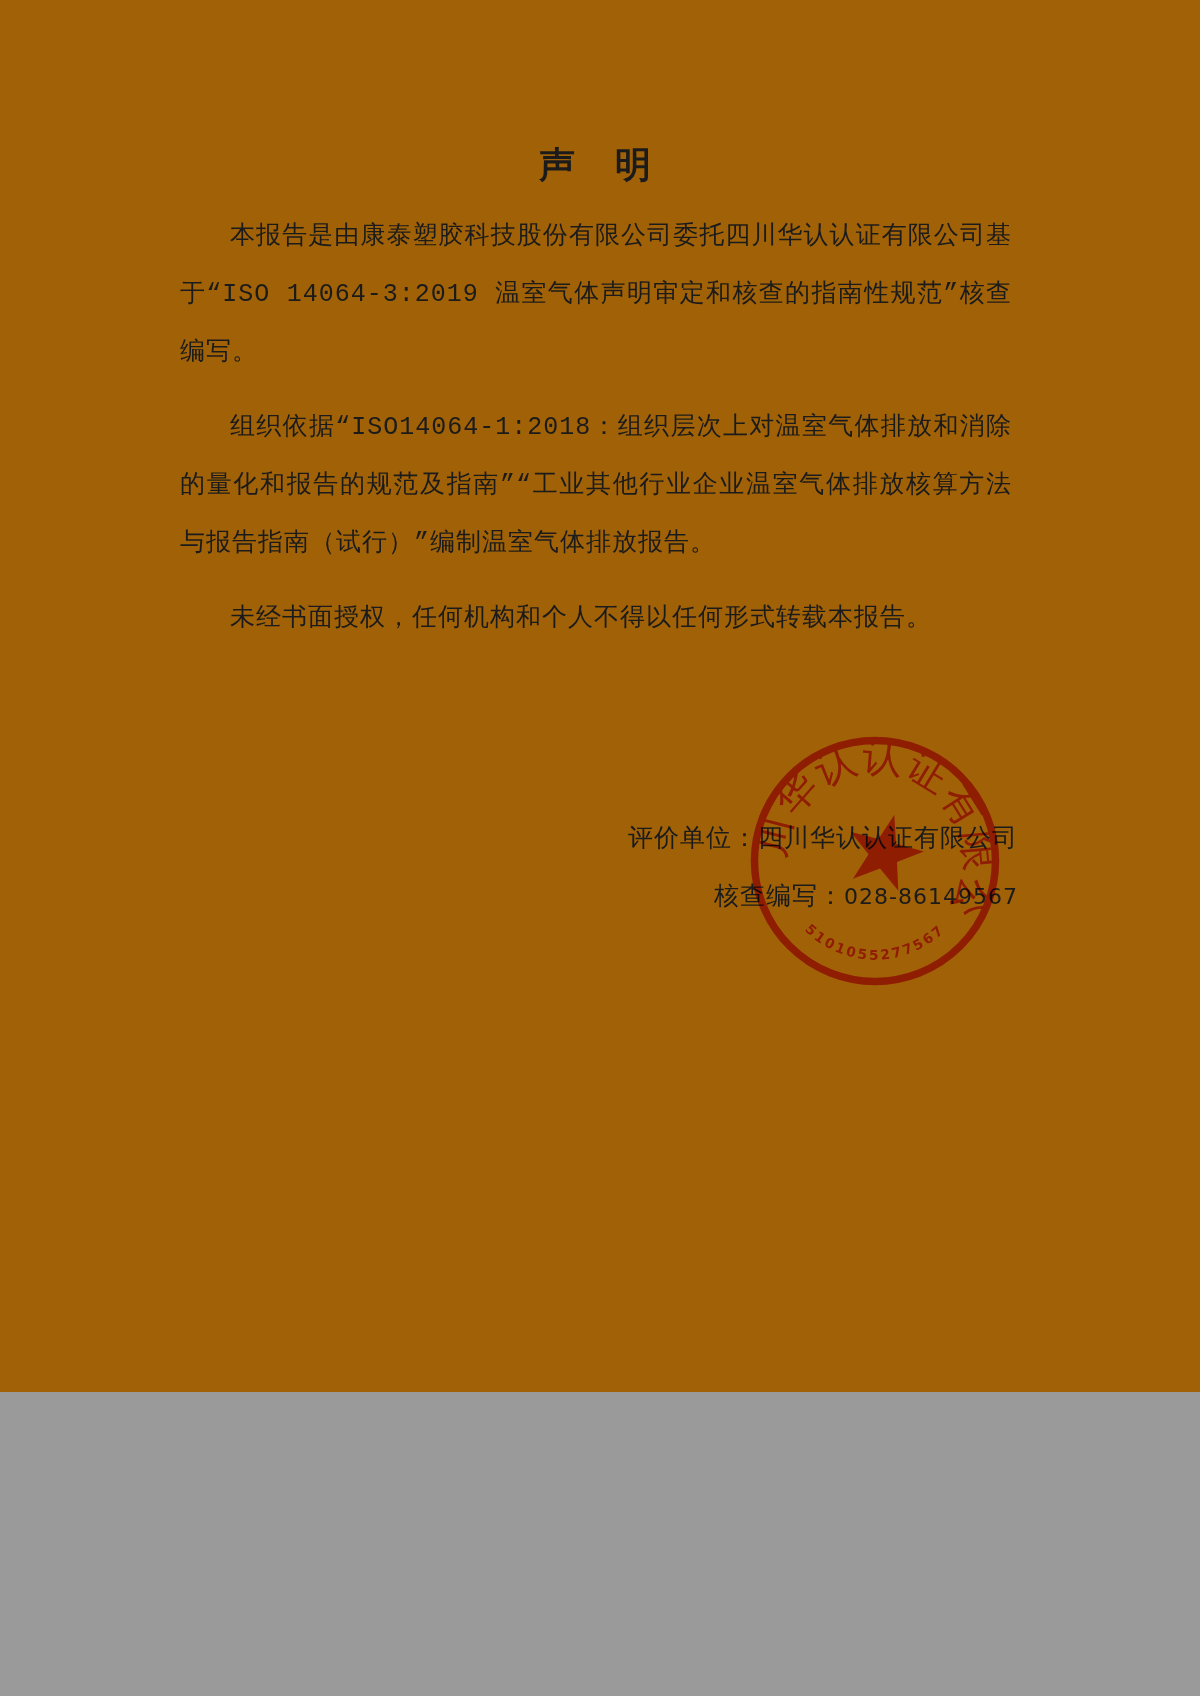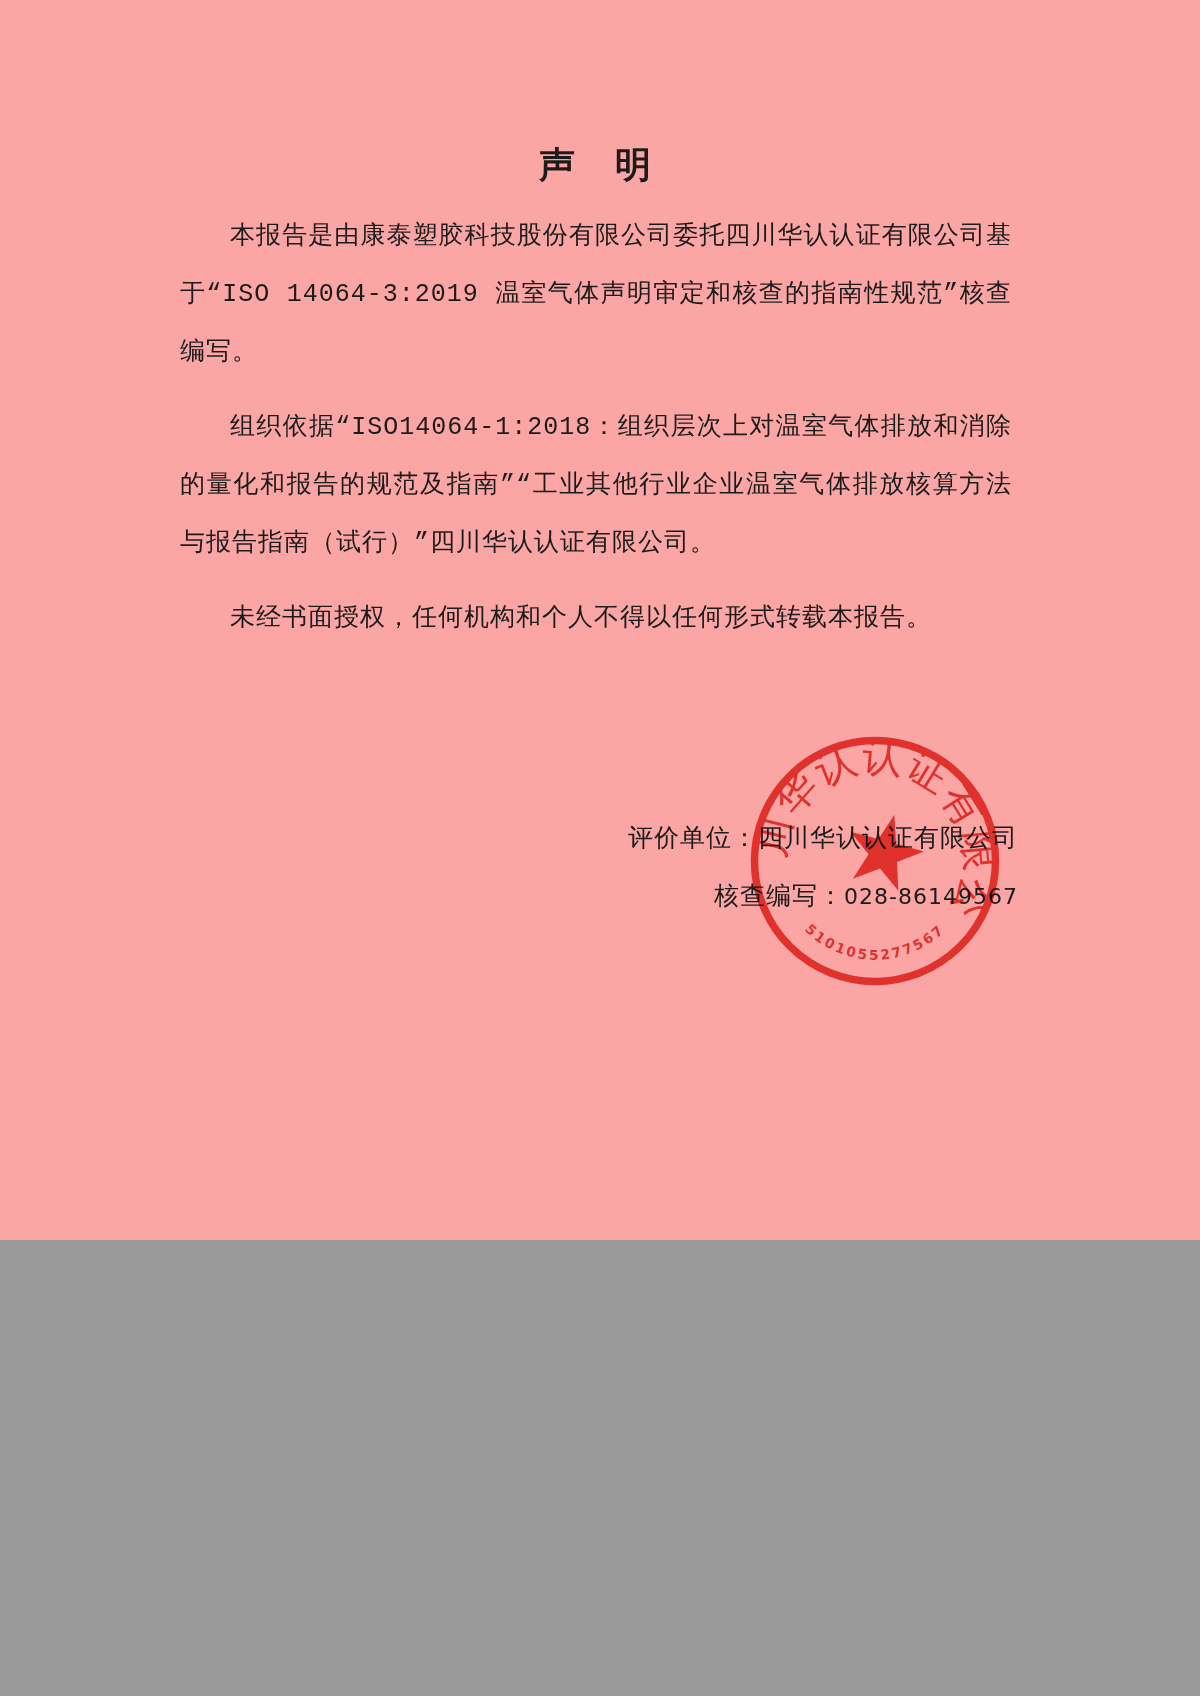--- a/index.html
+++ b/index.html
@@ -1,19 +1,19 @@
 <!DOCTYPE html>
 <html><head>
 <meta charset="utf-8">
 <style>
   html,body{margin:0;padding:0;background:#9a9a9a;}
   .page{
     position:relative;
-    width:1200px;height:1240px;
-    background:#fca5a5;
+    width:1200px;height:1392px;
+    background:#a16207;
     margin:0 auto;
     overflow:hidden;
     font-family:"Liberation Serif","DejaVu Serif",serif;
     color:#1b1b1b;
   }
   .doc-title{
     position:absolute;
     left:180px;top:138px;width:832px;
     text-align:center;
     font-size:36px;line-height:54px;
@@ -63,21 +63,21 @@
 </style>
 </head>
 <body>
 
 <div class="page">
 
   <div class="doc-title">声　明</div>
 
   <div class="body-text">
     <p>本报告是由康泰塑胶科技股份有限公司委托四川华认认证有限公司基于“ISO 14064-3:2019 温室气体声明审定和核查的指南性规范”核查编写。</p>
-    <p>组织依据“ISO14064-1:2018：组织层次上对温室气体排放和消除的量化和报告的规范及指南”“工业其他行业企业温室气体排放核算方法与报告指南（试行）”四川华认认证有限公司。</p>
+    <p>组织依据“ISO14064-1:2018：组织层次上对温室气体排放和消除的量化和报告的规范及指南”“工业其他行业企业温室气体排放核算方法与报告指南（试行）”编制温室气体排放报告。</p>
     <p>未经书面授权，任何机构和个人不得以任何形式转载本报告。</p>
   </div>
 
   <div class="sign-block">
     <span class="sign-line"><span>评价单位：</span><span>四川华认认证有限公司</span></span>
     <span class="sign-line"><span>核查编写：</span><span class="phone-digits">028-86149567</span></span>
   </div>
 
   <div class="stamp">
     <svg viewBox="0 0 1000 1000" xmlns="http://www.w3.org/2000/svg">

